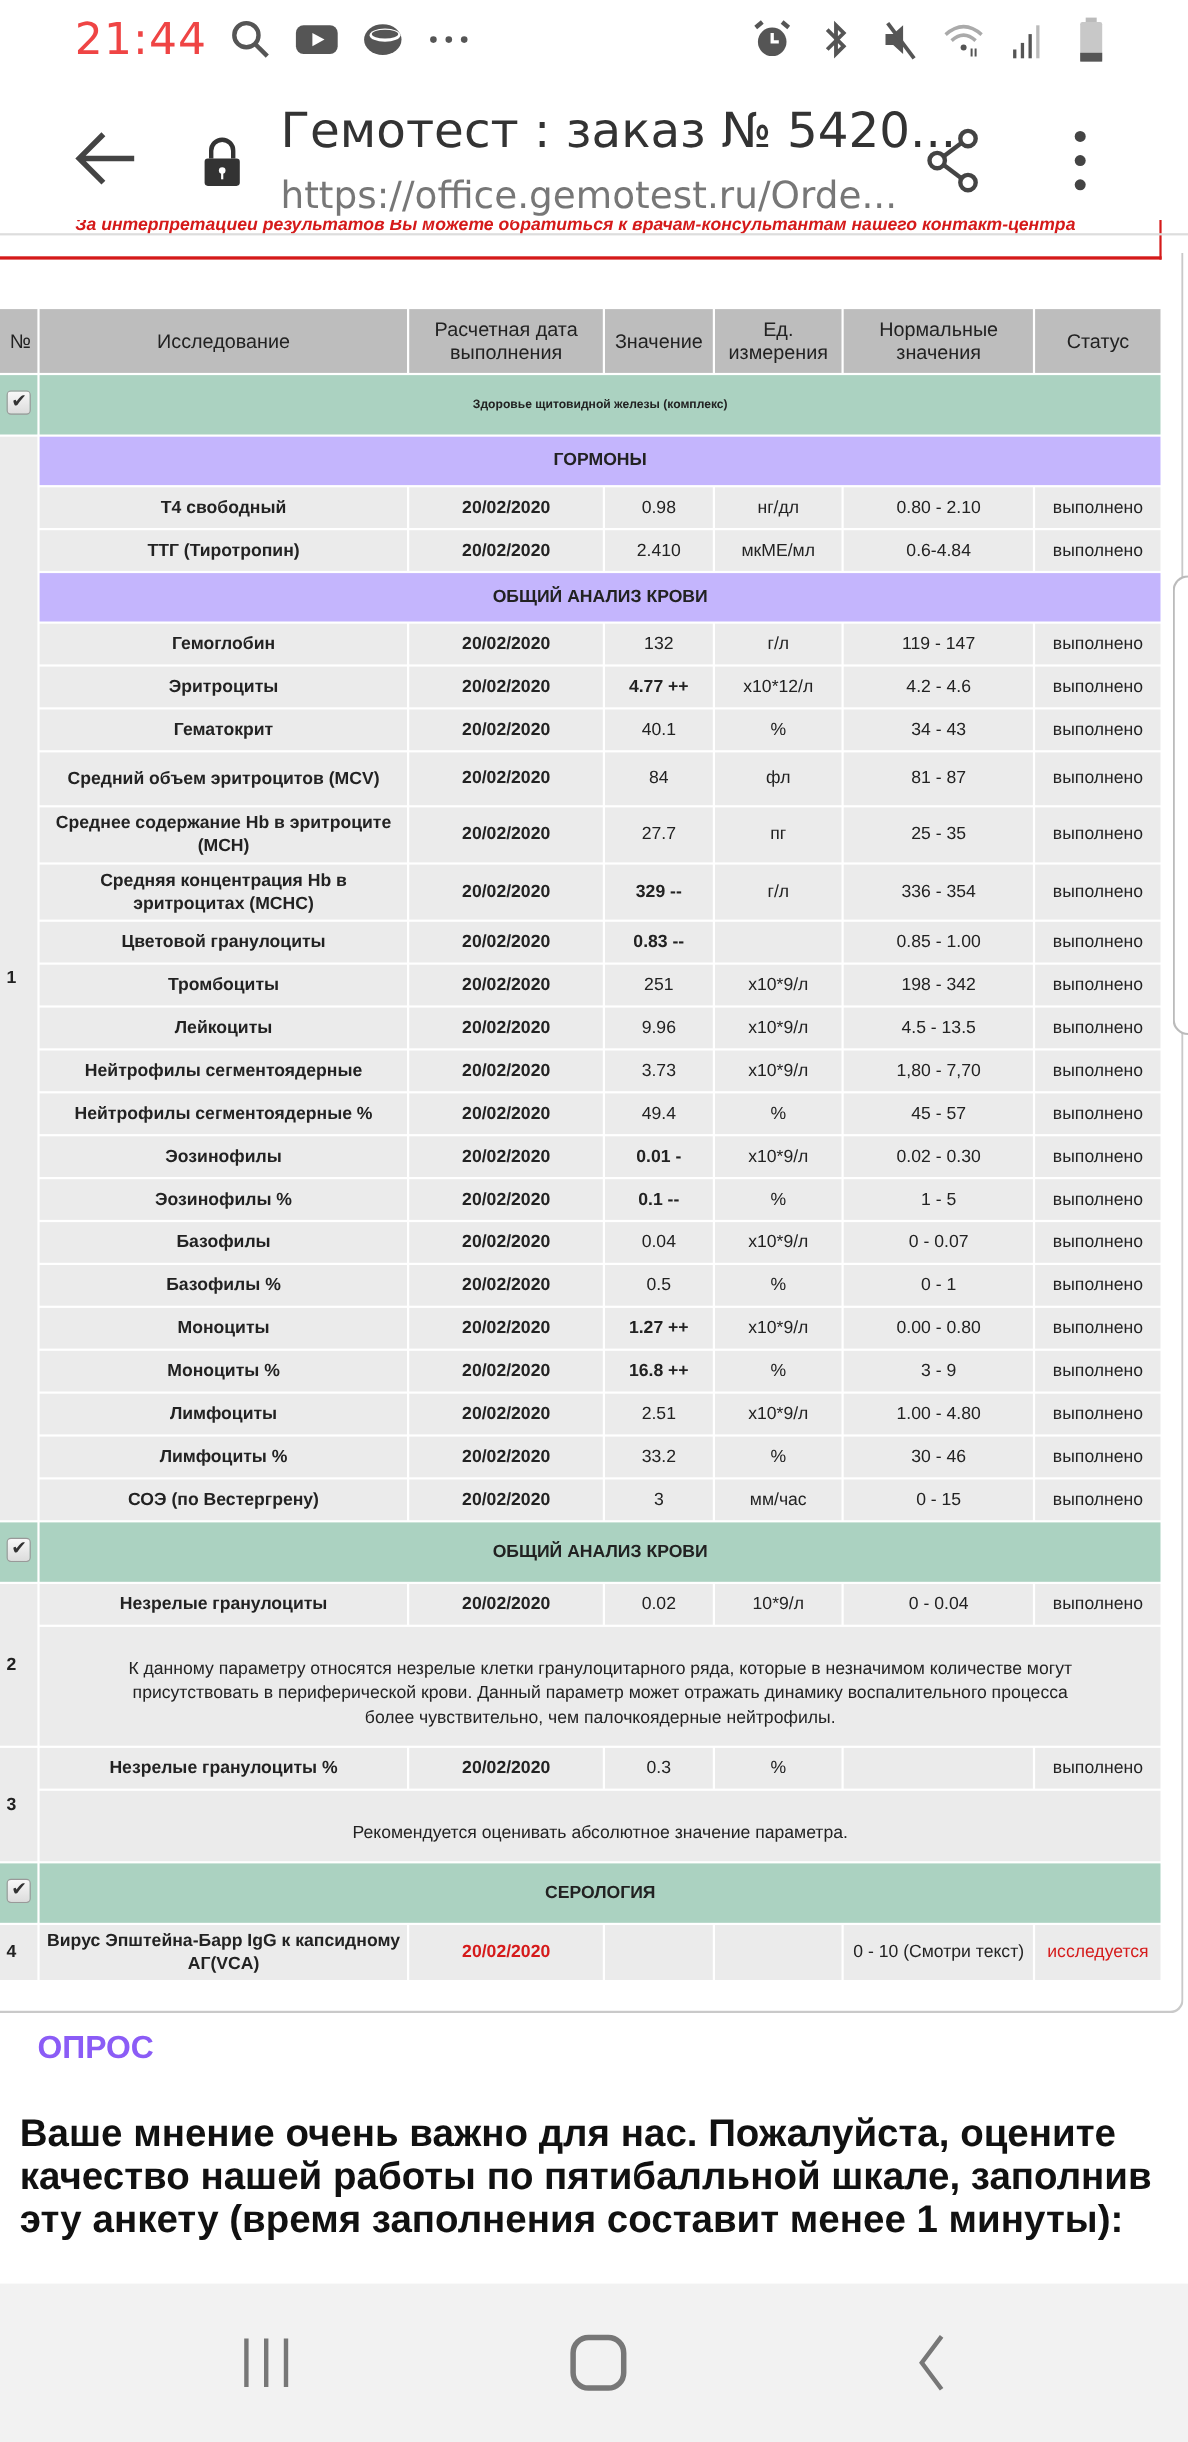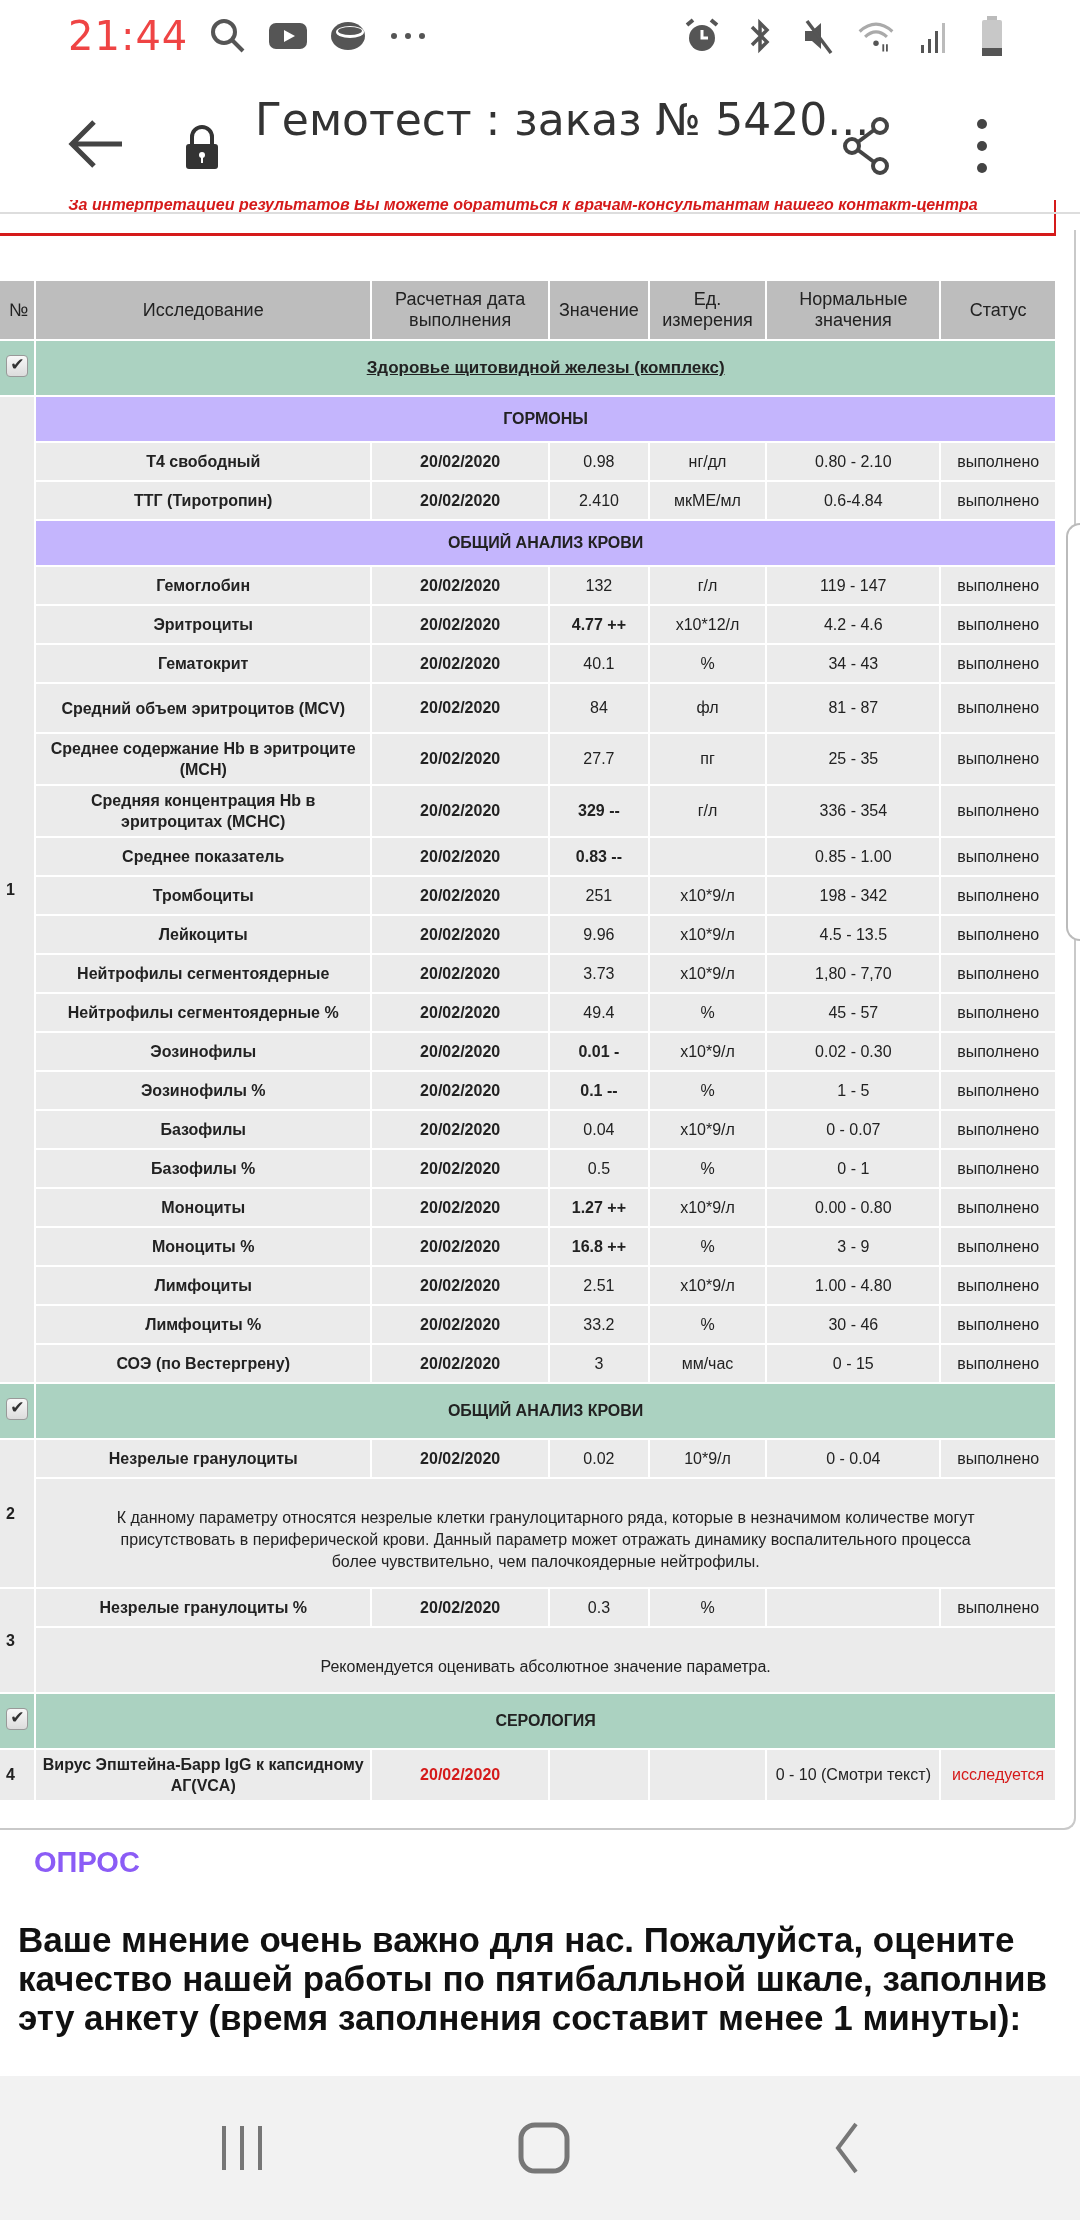--- a/index.html
+++ b/index.html
@@ -151,20 +151,21 @@
   </span>
   <span class="tb-lock">
     <svg width="38" height="46" viewBox="0 0 38 46">
         <path d="M9 20 V13 a10 10 0 0 1 20 0 V20" stroke="#333" stroke-width="4" fill="none"></path>
         <rect x="3" y="20" width="32" height="25" rx="3" fill="#333"></rect>
         <circle cx="19" cy="31" r="3" fill="#fff"></circle>
         <rect x="18" y="32" width="2" height="7" fill="#fff"></rect>
       </svg>
   </span>
   <div class="tb-title">Гемотест : заказ № 5420...</div>
+  <div class="tb-url">https://office.gemotest.ru/Orde...</div>
   <span class="tb-share">
     <svg width="50" height="60" viewBox="0 0 50 60">
         <circle cx="38" cy="10" r="7" fill="none" stroke="#444" stroke-width="4"></circle>
         <circle cx="10" cy="30" r="7" fill="none" stroke="#444" stroke-width="4"></circle>
         <circle cx="38" cy="50" r="7" fill="none" stroke="#444" stroke-width="4"></circle>
         <line x1="16" y1="26" x2="32" y2="14" stroke="#444" stroke-width="4"></line>
         <line x1="16" y1="34" x2="32" y2="46" stroke="#444" stroke-width="4"></line>
       </svg>
   </span>
   <span class="tb-menu">
@@ -200,21 +201,21 @@
       <th>Расчетная дата выполнения</th>
       <th>Значение</th>
       <th>Ед. измерения</th>
       <th>Нормальные значения</th>
       <th>Статус</th>
     </tr>
   </thead>
   <tbody id="tbody">
     <tr class="grp">
       <td class="chk-cell"><span class="checkbox"></span></td>
-      <td class="grp-cell" colspan="6" style="font-size:17px;text-decoration:underline;">Здоровье щитовидной железы (комплекс)</td>
+      <td class="grp-cell" colspan="6" style="font-size:11px;">Здоровье щитовидной железы (комплекс)</td>
     </tr>
     <tr class="sub">
       <td class="num-cell" rowspan="24">1</td>
       <td class="sub-cell" colspan="6">ГОРМОНЫ</td>
     </tr>
   <tr class="row">
         <td class="name">Т4 свободный</td>
         <td class="date">20/02/2020</td>
         <td>0.98</td>
         <td>нг/дл</td>
@@ -274,21 +275,21 @@
       </tr>
       <tr class="row">
         <td class="name tall">Средняя концентрация Hb в эритроцитах (MCHC)</td>
         <td class="date">20/02/2020</td>
         <td class="val-b">329 --</td>
         <td>г/л</td>
         <td>336 - 354</td>
         <td>выполнено</td>
       </tr>
       <tr class="row">
-        <td class="name">Среднее показатель</td>
+        <td class="name">Цветовой гранулоциты</td>
         <td class="date">20/02/2020</td>
         <td class="val-b">0.83 --</td>
         <td></td>
         <td>0.85 - 1.00</td>
         <td>выполнено</td>
       </tr>
       <tr class="row">
         <td class="name">Тромбоциты</td>
         <td class="date">20/02/2020</td>
         <td>251</td>

